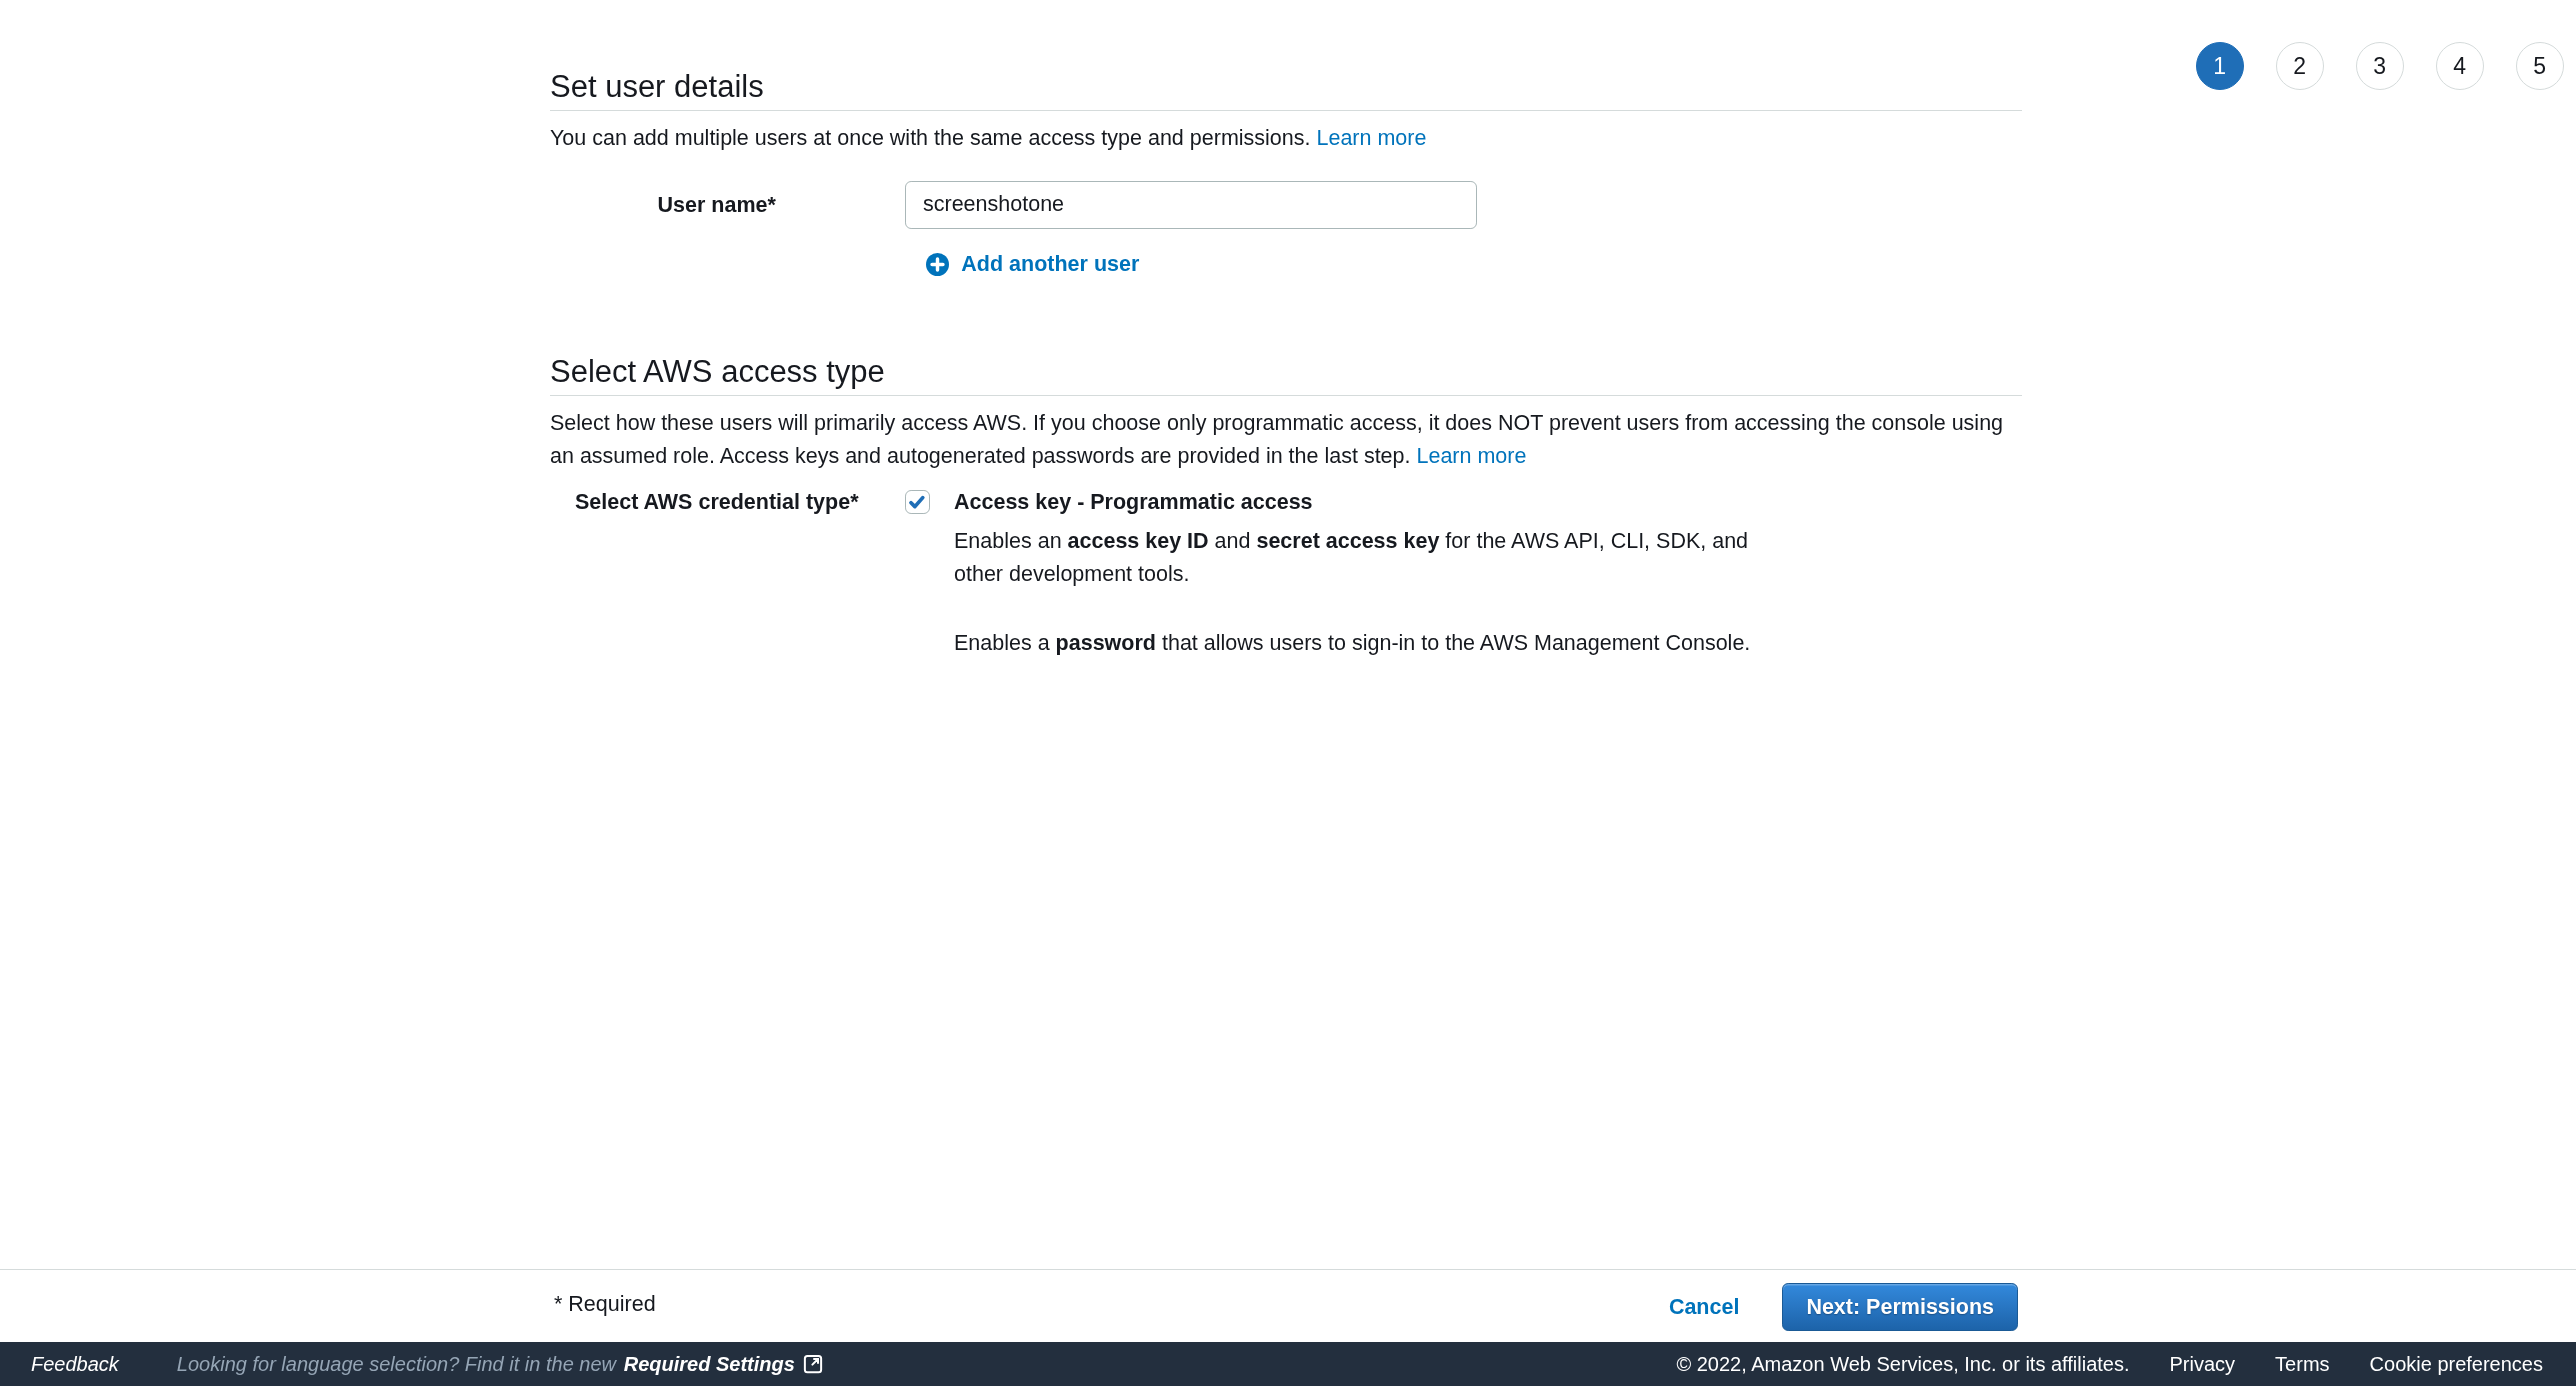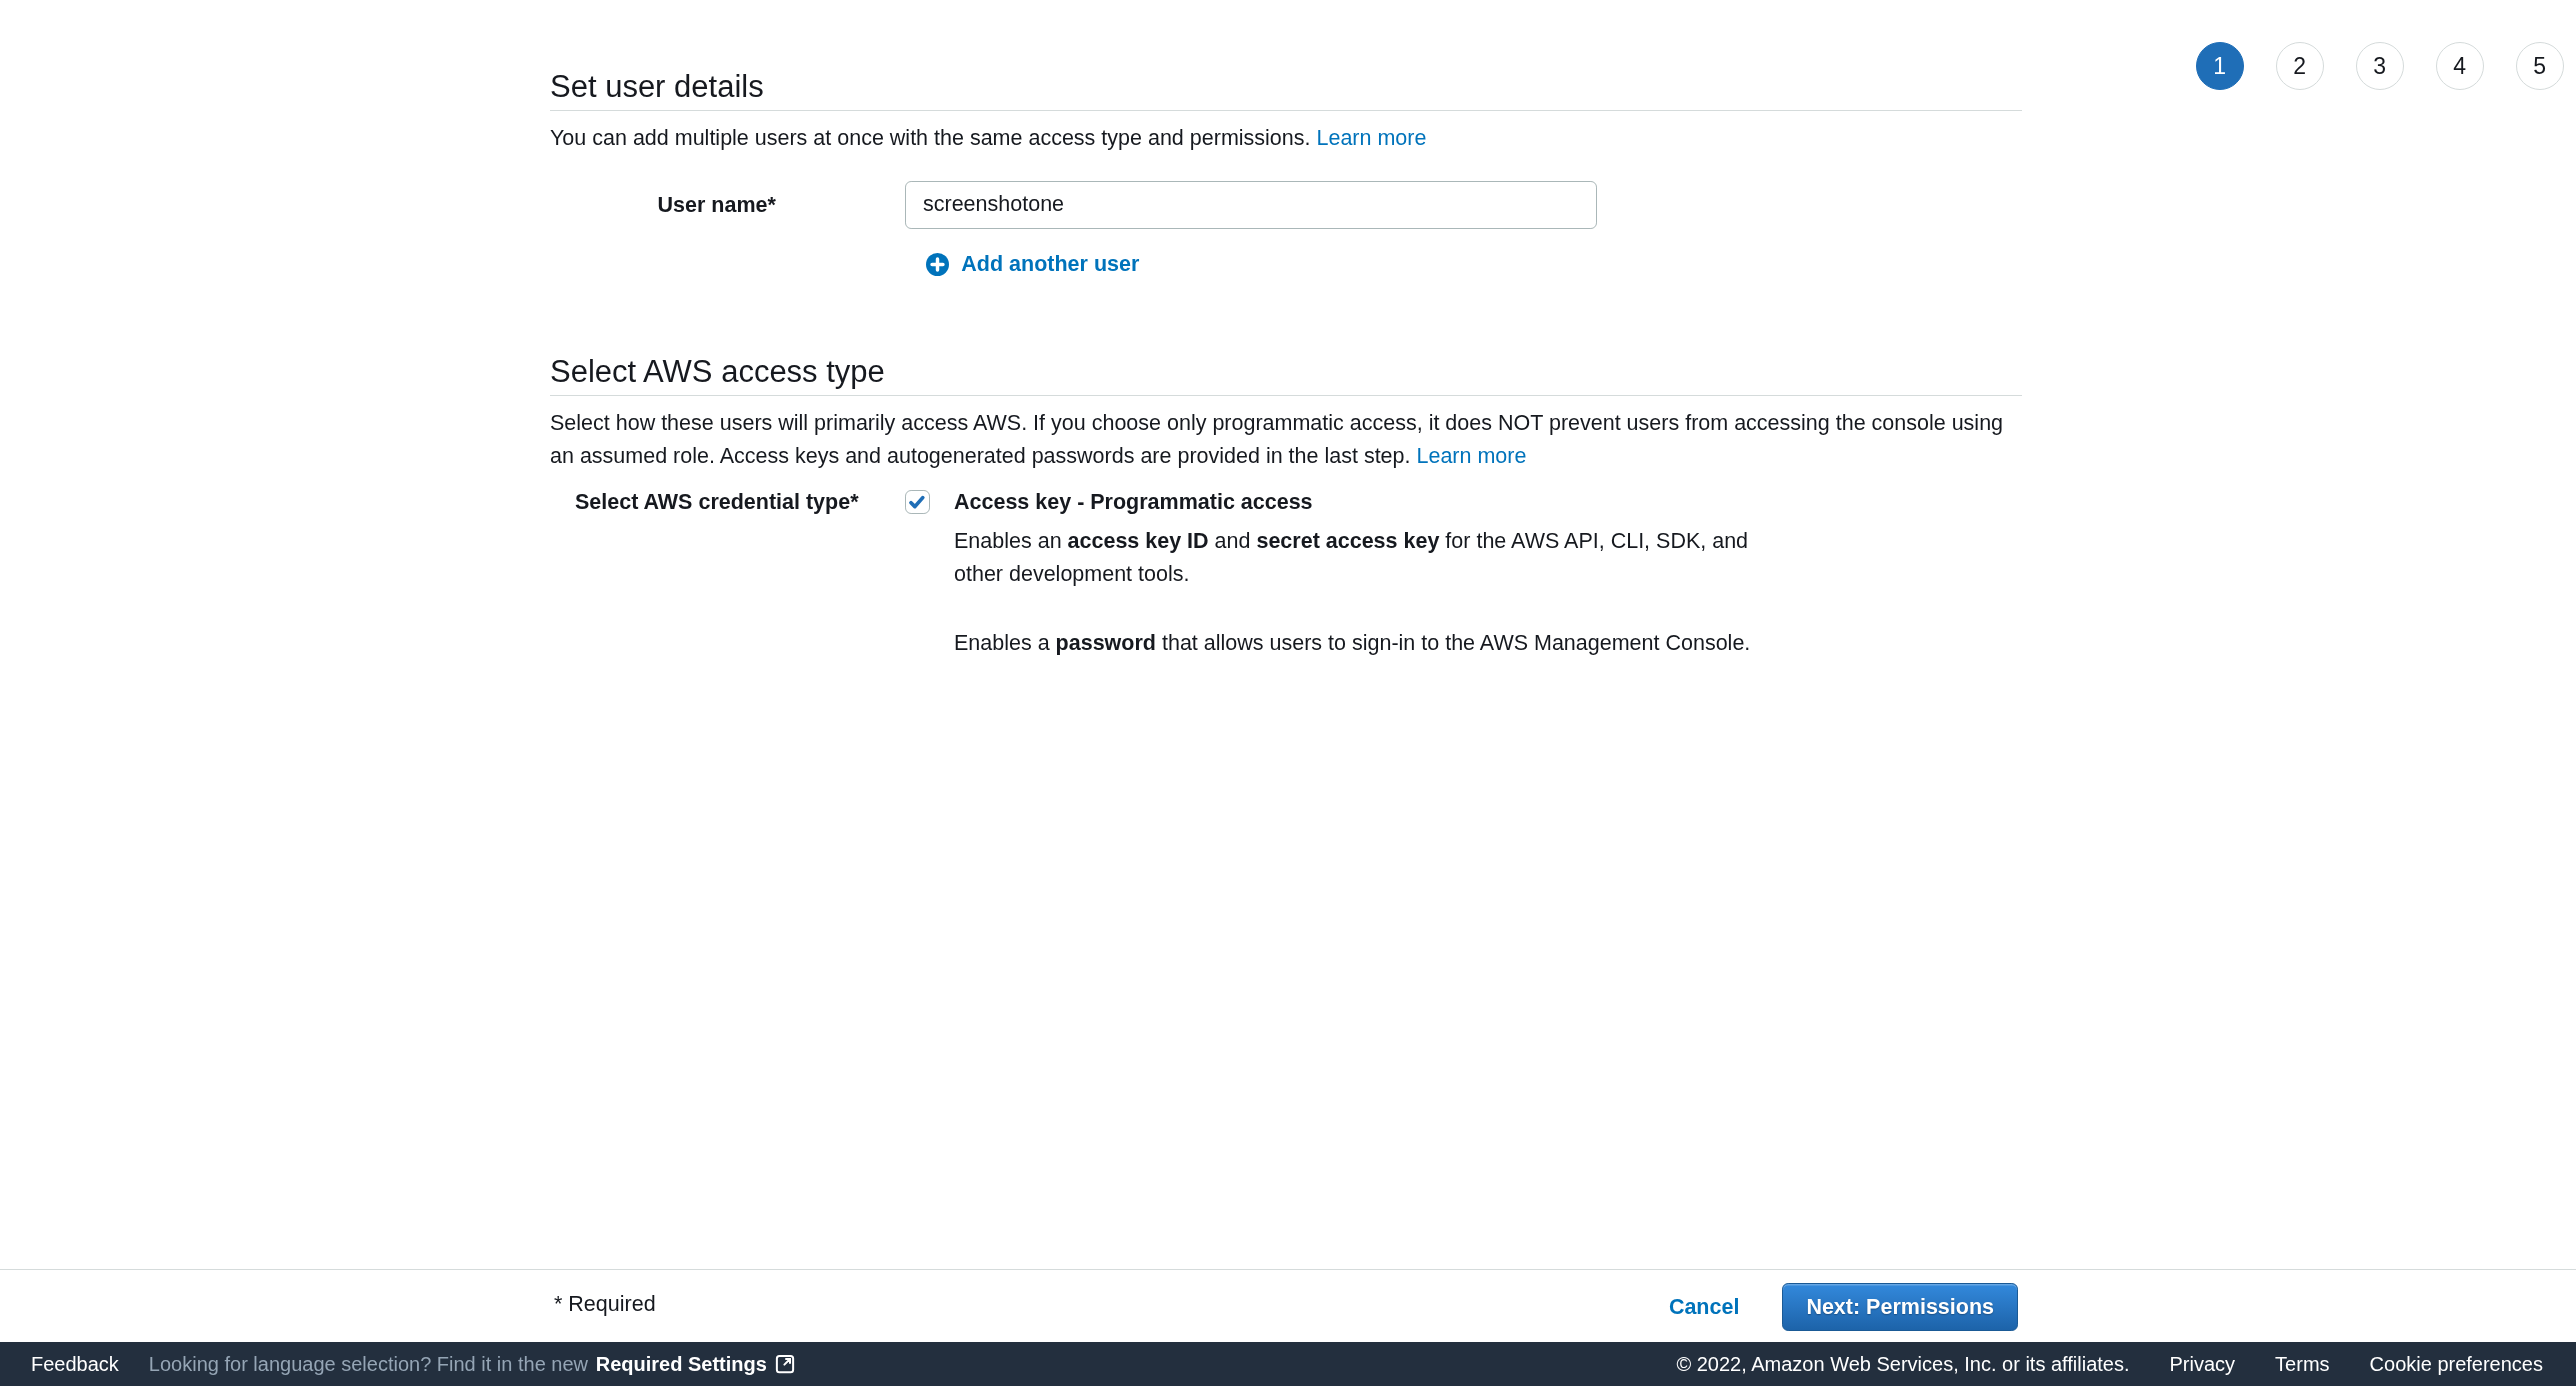--- a/index.html
+++ b/index.html
@@ -23,21 +23,21 @@
   p.section-desc { margin-top:10.7px; font-size:21.5px; line-height:33px; color:#16191f; }
   a.link { color:#0073bb; text-decoration:none; cursor:pointer; }
 
   .form-row { display:flex; align-items:center; margin-top:26px; }
   .form-row.top { align-items:flex-start; margin-top:17px; }
   .form-label { width:355px; min-width:355px; text-align:center; font-weight:700; font-size:21.5px;
                 padding-right:21.5px; line-height:26px; }
   .form-row .form-label { padding-top:0; }
   .form-row.top .form-label { padding-top:0; margin-top:0; line-height:24.5px; }
 
-  input.text-input { width:692px; height:48px; border:1.5px solid #aab7b8; border-radius:6.1px;
+  input.text-input { width:572px; height:48px; border:1.5px solid #aab7b8; border-radius:6.1px;
                      padding:0 17px; font-size:21.5px; color:#16191f; font-family:"Liberation Sans", sans-serif; }
 
   .add-user-row { margin-top:23px; margin-left:376px; display:flex; align-items:center; gap:12.3px; cursor:pointer; }
   .add-user-row .label { font-size:21.5px; font-weight:700; color:#0073bb; }
   .plus-icon { width:23px; height:23px; display:block; }
 
   .options { display:flex; flex-direction:column; }
   .option-head { display:flex; align-items:flex-start; gap:24.5px; }
   .checkbox { width:24.5px; height:24.5px; min-width:24.5px; border:1.5px solid #aab7b8; border-radius:6.1px;
               background:#fff; display:flex; align-items:center; justify-content:center; cursor:pointer; }
@@ -52,21 +52,21 @@
   .required-note { position:absolute; left:554px; top:22px; font-size:21.5px; color:#16191f; }
   .actions { position:absolute; right:558px; top:0; height:74px; display:flex; align-items:center; gap:43px; }
   .cancel-link { font-size:21.5px; font-weight:700; color:#0073bb; cursor:pointer; text-decoration:none; }
   .next-btn { height:48px; padding:0 23px; border-radius:6.1px; font-family:"Liberation Sans", sans-serif;
               background:linear-gradient(#3389dc, #1d63a9); border:1.5px solid #1a5a96; color:#fff;
               font-weight:700; font-size:21.5px; cursor:pointer; box-shadow:inset 0 1.5px 0 rgba(255,255,255,.25);
               text-shadow:0 0.8px 1.5px rgba(0,0,0,.3); }
 
   .footer { position:absolute; left:0; bottom:0; width:2576px; height:44px; background:#232f3e;
             display:flex; align-items:center; font-size:20px; }
-  .footer-left { display:flex; gap:30px; padding-left:31px; }
+  .footer-left { display:flex; gap:58px; padding-left:31px;font-style:italic; }
   .feedback { color:#ffffff; cursor:pointer; }
   .lang-note { color:#95a5b5; display:flex; align-items:center; gap:7.7px; }
   .unified-settings { color:#ffffff; font-weight:700; cursor:pointer; display:inline-flex; align-items:center; gap:7.7px; }
   .ext-icon { width:20px; height:20px; display:block; }
   .footer-right { margin-left:auto; display:flex; align-items:center; gap:40px; padding-right:33px; }
   .copyright { color:#ffffff; }
   .footer-link { color:#ffffff; cursor:pointer; text-decoration:none; }
 </style>
 </head>
 <body>

